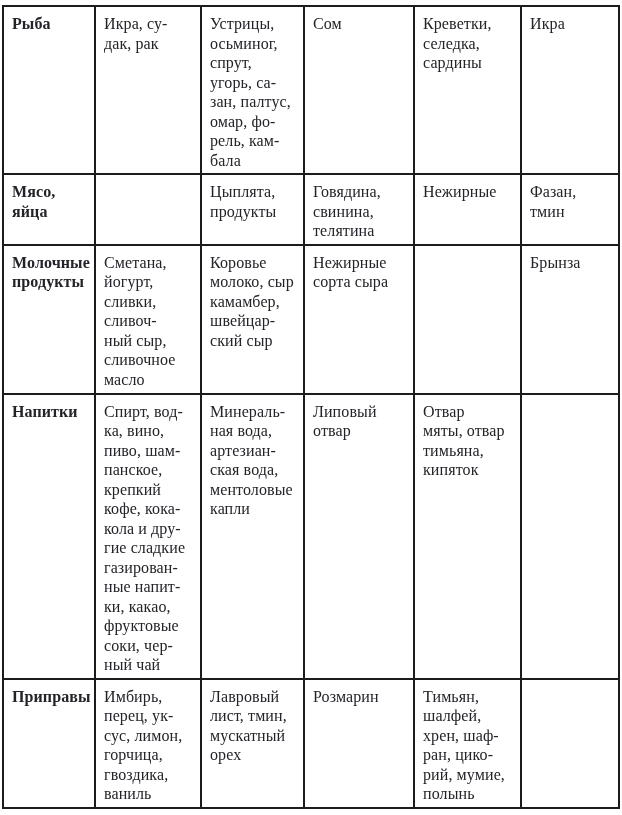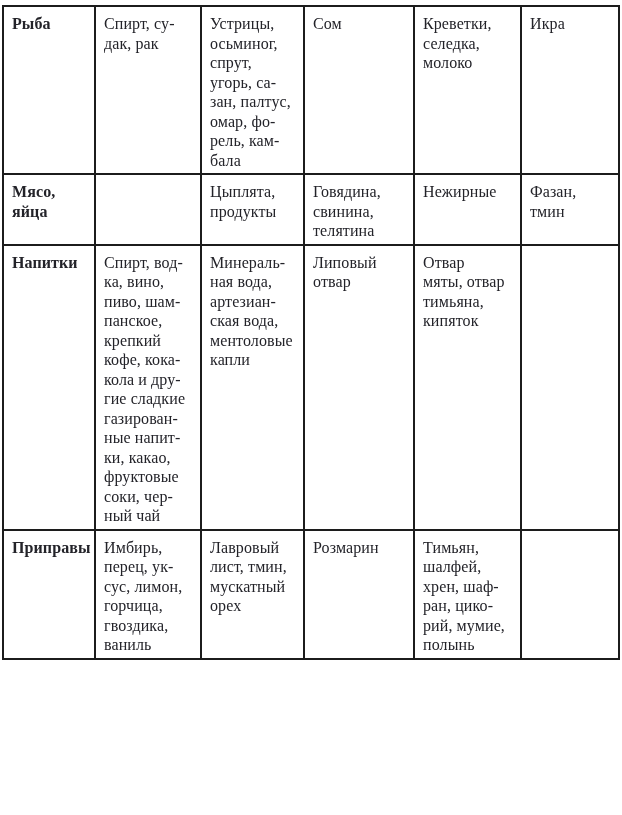--- a/index.html
+++ b/index.html
@@ -62,48 +62,68 @@
       <col class="c1">
         <col class="c2">
         <col class="c3">
         <col class="c4">
         <col class="c5">
         <col class="c6">
     </colgroup>
     <tbody>
       <tr class="r1">
         <td class="category">Рыба</td>
-        <td>Спирт, су-
+        <td>Икра, су-
 дак, рак</td>
         <td>Устрицы,
 осьминог,
 спрут,
 угорь, са-
 зан, палтус,
 омар, фо-
 рель, кам-
 бала</td>
         <td>Сом</td>
         <td>Креветки,
 селедка,
-молоко</td>
+сардины</td>
         <td>Икра</td>
       </tr>
       <tr class="r2">
         <td class="category">Мясо,
 яйца</td>
         <td></td>
         <td>Цыплята,
 продукты</td>
         <td>Говядина,
 свинина,
 телятина</td>
         <td>Нежирные</td>
         <td>Фазан,
 тмин</td>
+      </tr>
+      <tr class="r3">
+        <td class="category">Молочные
+продукты</td>
+        <td>Сметана,
+йогурт,
+сливки,
+сливоч-
+ный сыр,
+сливочное
+масло</td>
+        <td>Коровье
+молоко, сыр
+камамбер,
+швейцар-
+ский сыр</td>
+        <td>Нежирные
+сорта сыра</td>
+        <td></td>
+        <td>Брынза</td>
       </tr>
       <tr class="r4">
         <td class="category">Напитки</td>
         <td>Спирт, вод-
 ка, вино,
 пиво, шам-
 панское,
 крепкий
 кофе, кока-
 кола и дру-

